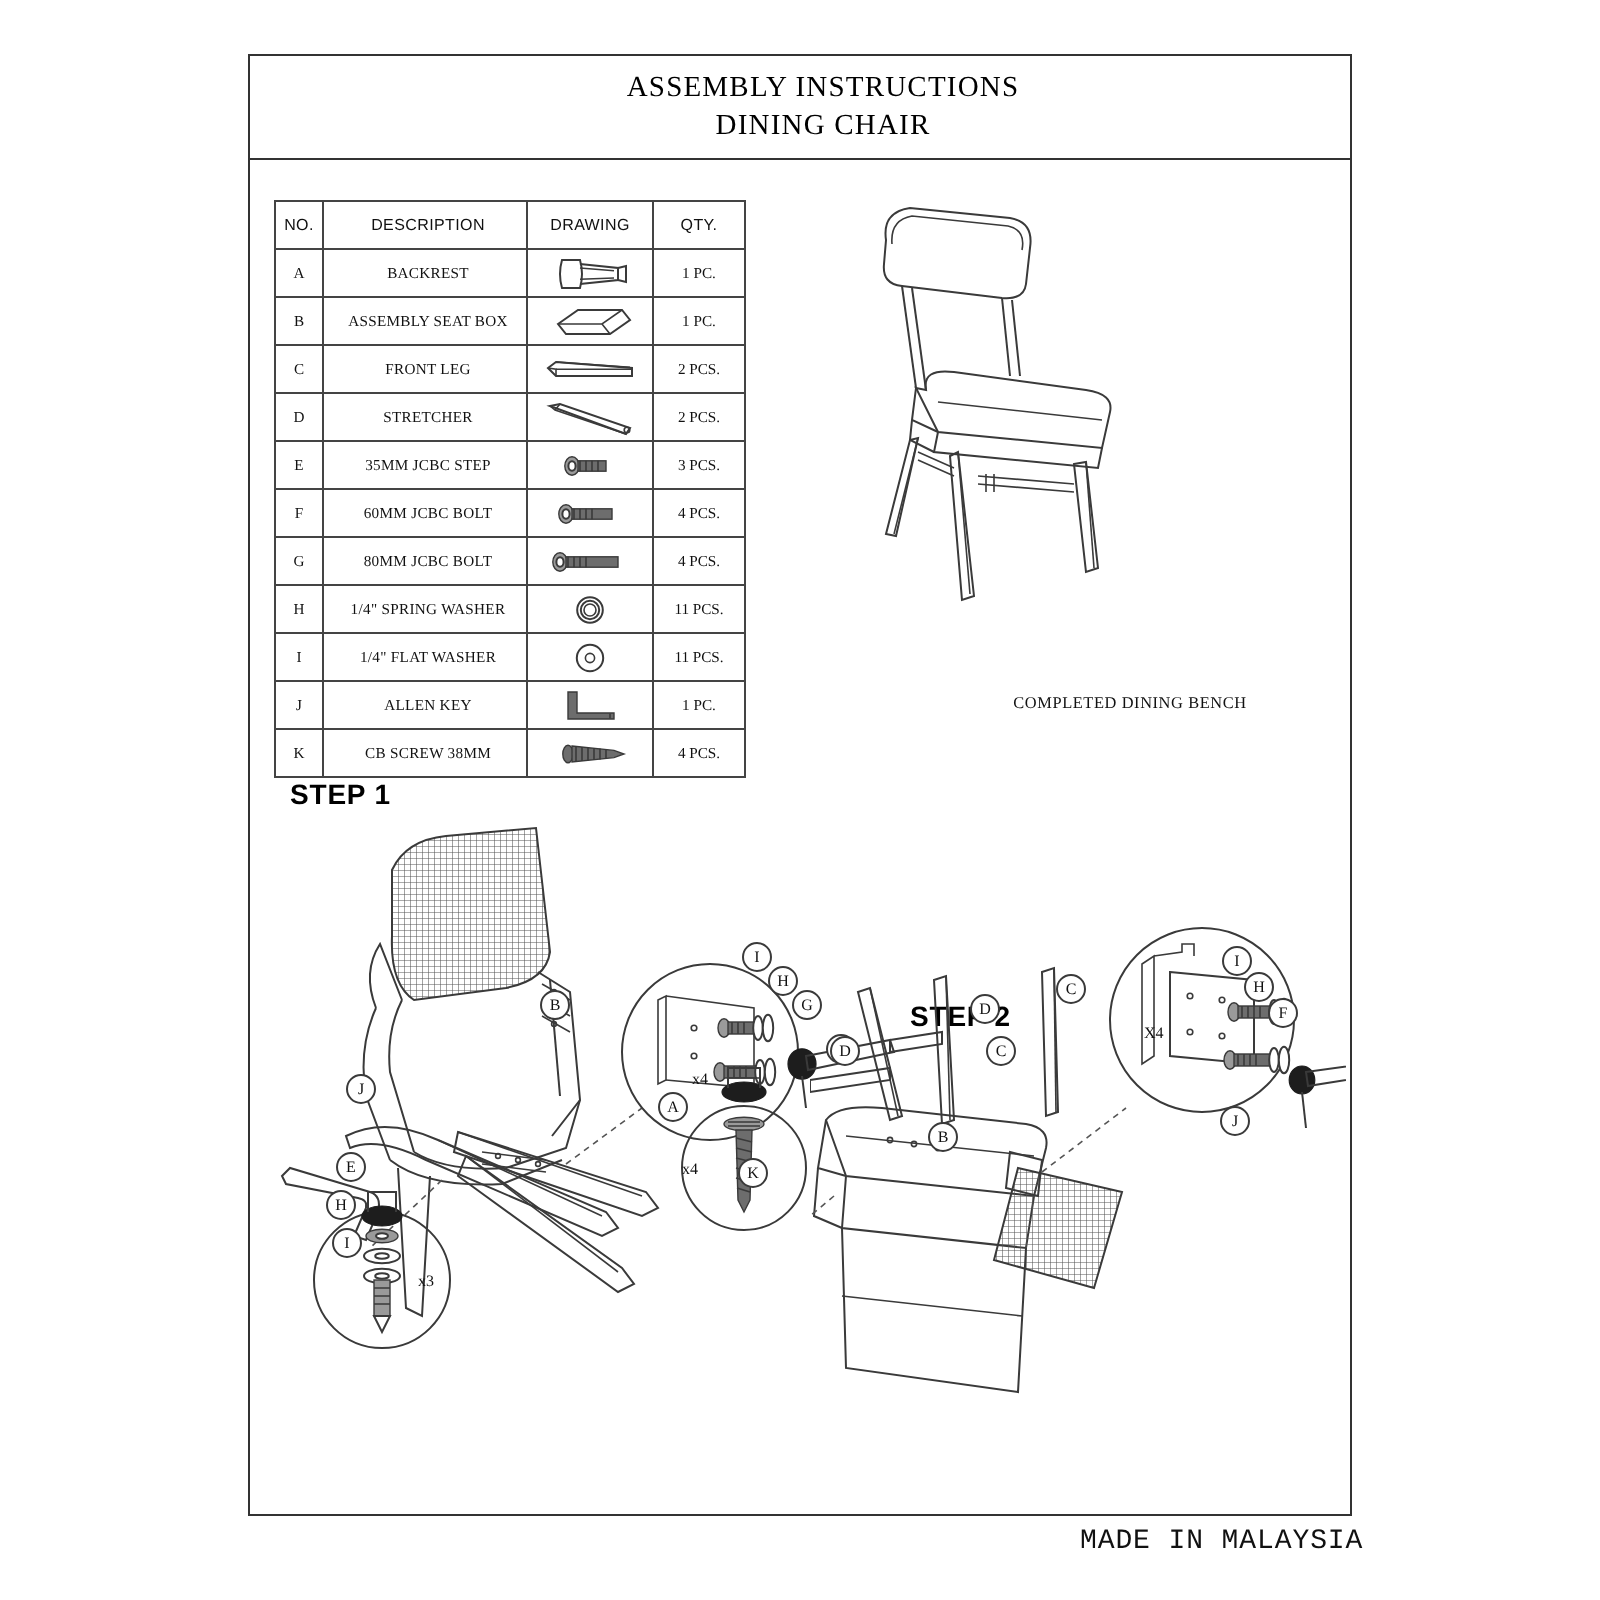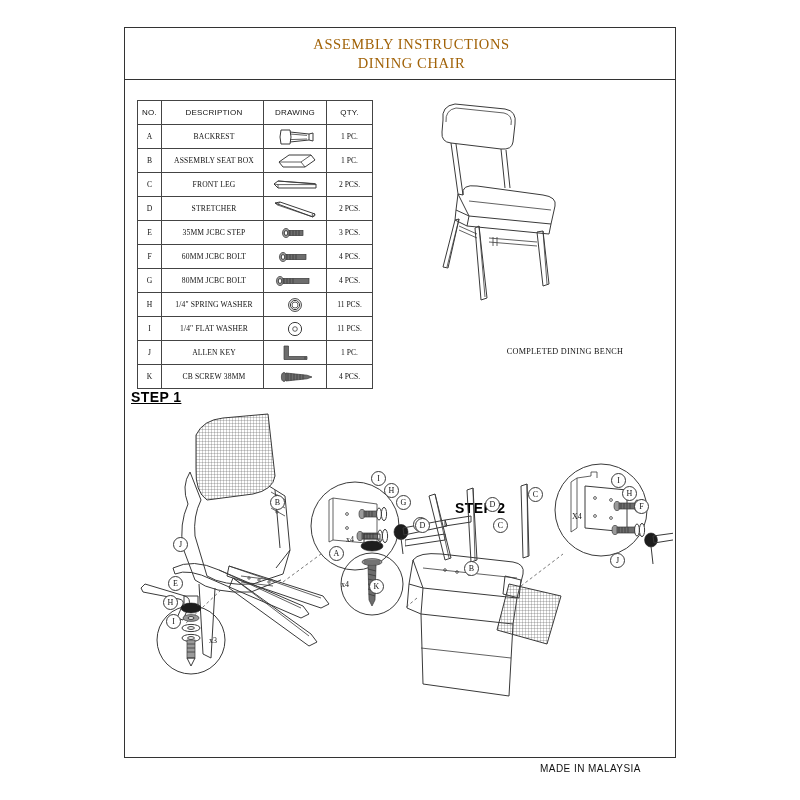--- a/index.html
+++ b/index.html
@@ -39,21 +39,21 @@
     flex-direction: column;
     align-items: center;
     justify-content: center;
   }
   .title-line {
     font-family: "Liberation Serif", serif;
     font-size: 14.5px;
     letter-spacing: 0.6px;
     line-height: 1.25;
     text-align: center;
-    color: #a16207;
+    color: #000000;
     margin-left: 23px;
   }
 
   
   #parts-table {
     position: absolute;
     left: 12px;
     top: 72px;
     width: 235px;
     border-collapse: collapse;
@@ -113,21 +113,21 @@
   }
 
   .step-label {
     position: absolute;
     font-family: "Liberation Sans", sans-serif;
     font-weight: bold;
     font-size: 14px;
     letter-spacing: .4px;
     color: #000;
   }
-  #step1-label { left: 6px;  top: 361px; text-decoration: underline; }
+  #step1-label { left: 20px;  top: 361px; }
   #step2-label { left: 330px; top: 472px; }
 
   #step1-art { position: absolute; left: 8px;  top: 380px; width: 330px; height: 270px; }
   #step2-art { position: absolute; left: 280px; top: 420px; width: 268px; height: 290px; }
 
   
   .callout {
     position: absolute;
     width: 15px; height: 15px;
     border: 1px solid #3a3a3a;
@@ -144,23 +144,23 @@
     font-family: "Liberation Serif", serif;
     font-size: 8px;
     z-index: 6;
     color: #111;
   }
 
   #footer-note {
     position: absolute;
     left: 540px;
     top: 763px;
-    font-size: 10px;
+    font-size: 14px;
     letter-spacing: .45px;
-    font-family: Liberation Sans, sans-serif;
+    font-family: Liberation Mono, monospace;
   }
 </style>
 </head>
 <body>
 
 <div id="page-frame">
 
   <div id="title-block">
     <div class="title-line">ASSEMBLY INSTRUCTIONS</div>
     <div class="title-line">DINING CHAIR</div>

